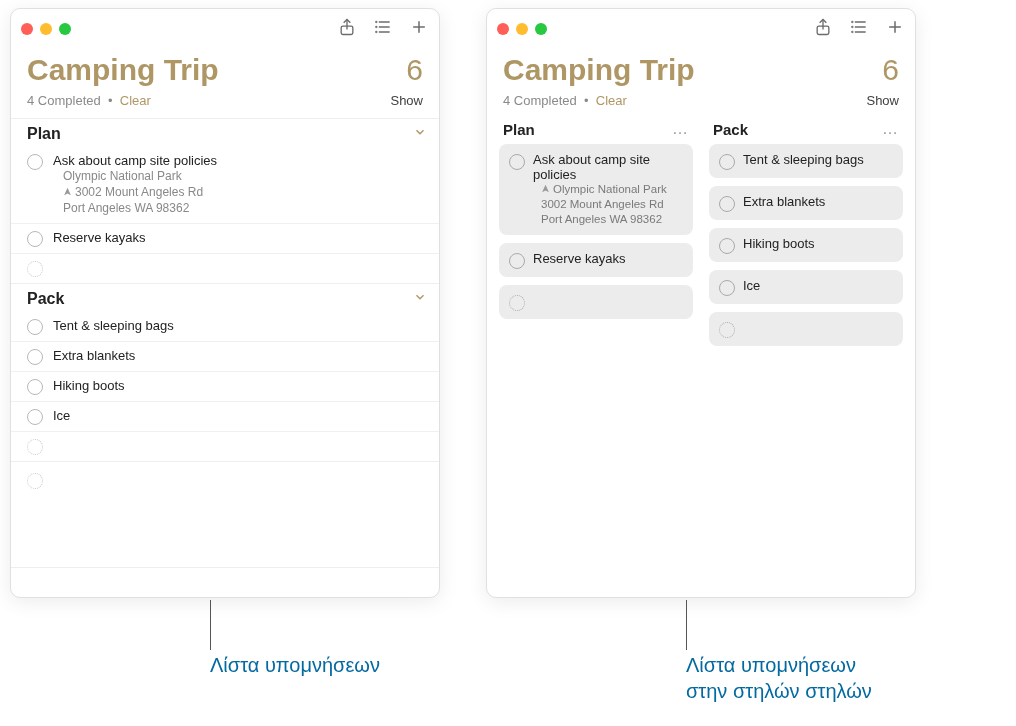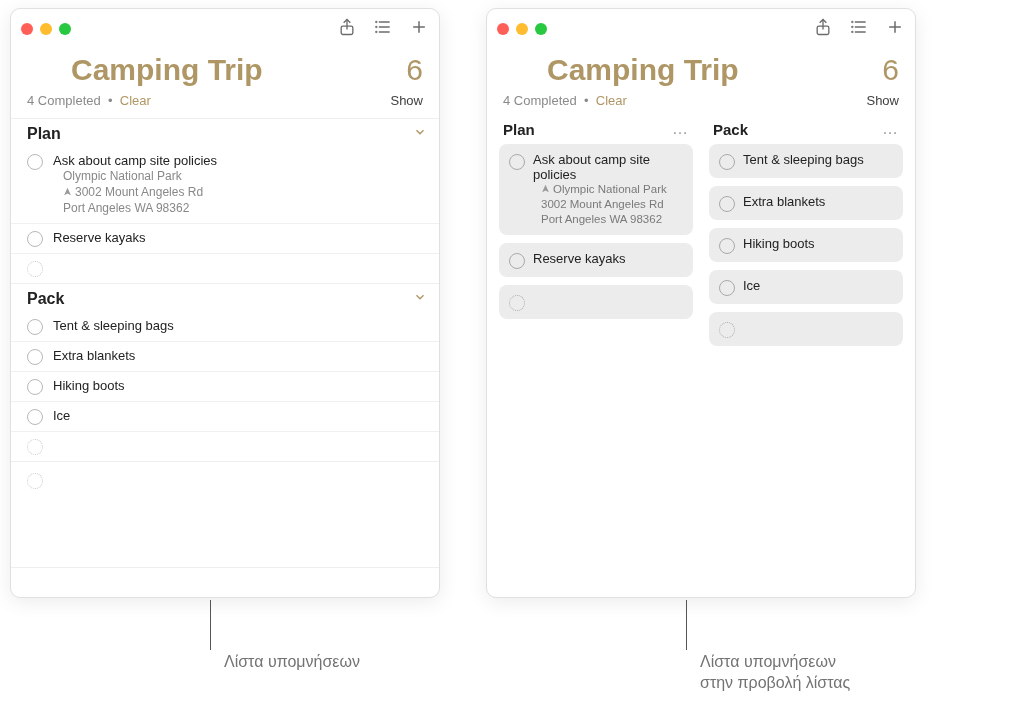--- a/index.html
+++ b/index.html
@@ -44,21 +44,20 @@
   .header {
     display: flex;
     justify-content: space-between;
     align-items: flex-start;
     padding: 4px 16px 0 16px;
   }
   .title {
     font-size: 30px;
     font-weight: 700;
     color: #af9665;
-    margin-left: 44px;
   }
   .count {
     font-size: 30px;
     font-weight: 400;
     color: #af9665;
   }
 
   .subheader {
     display: flex;
     justify-content: space-between;
@@ -147,25 +146,24 @@
     position: absolute;
     display: flex;
     flex-direction: column;
   }
   .callout .line {
     width: 1px; height: 50px;
     background: #555;
     margin-left: 0;
   }
   .callout .text {
-    font-size: 16px;
-    color: #737373;
+    font-size: 20px;
+    color: #0369a1;
     line-height: 1.3;
     margin-top: 2px;
-    margin-left: 14px;
   }
   .c1 { top: 600px; left: 210px; }
   .c2 { top: 600px; left: 686px; }
 </style>
 </head>
 <body>
 
 <div class="window win-left">
   <div class="titlebar">
     <div class="traffic">
@@ -387,15 +385,15 @@
 <div class="callout c1">
   <div class="line"></div>
   <div class="text">
     <div>Λίστα υπομνήσεων</div>
   </div>
 </div>
 <div class="callout c2">
   <div class="line"></div>
   <div class="text">
     <div>Λίστα υπομνήσεων</div>
-    <div>στην προβολή λίστας</div>
+    <div>στην στηλών στηλών</div>
   </div>
 </div>
 
 </body></html>

